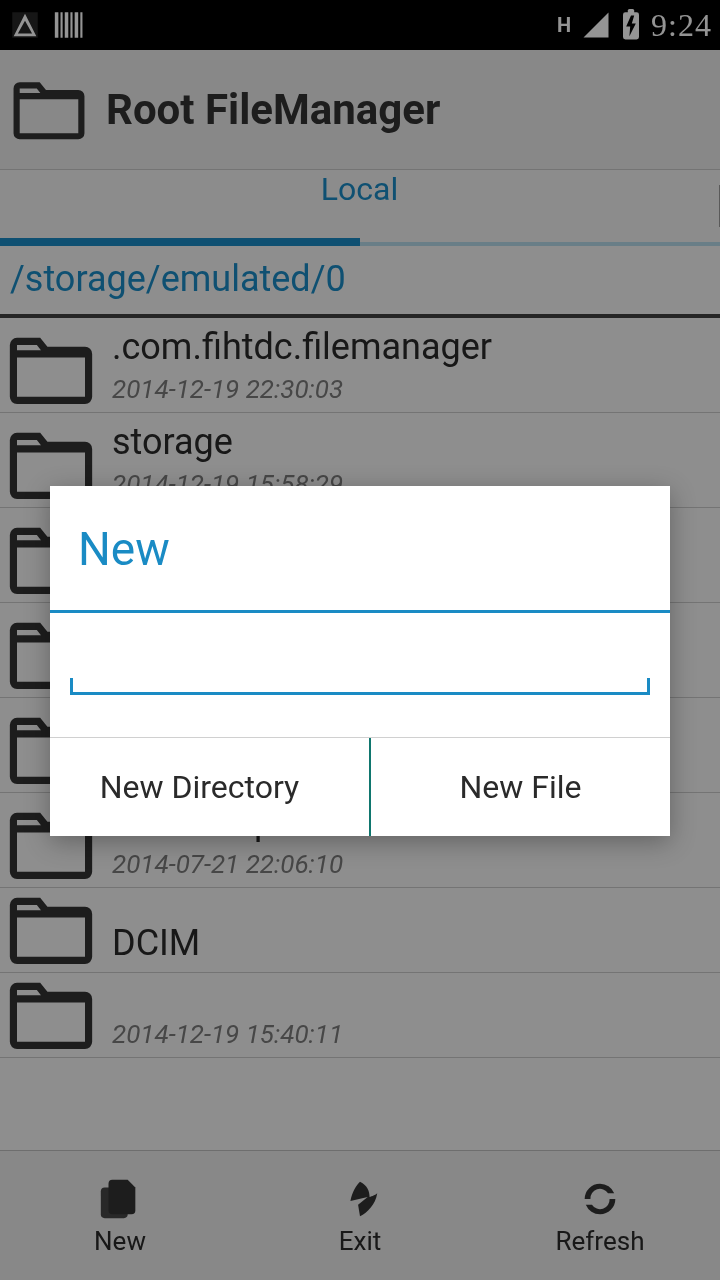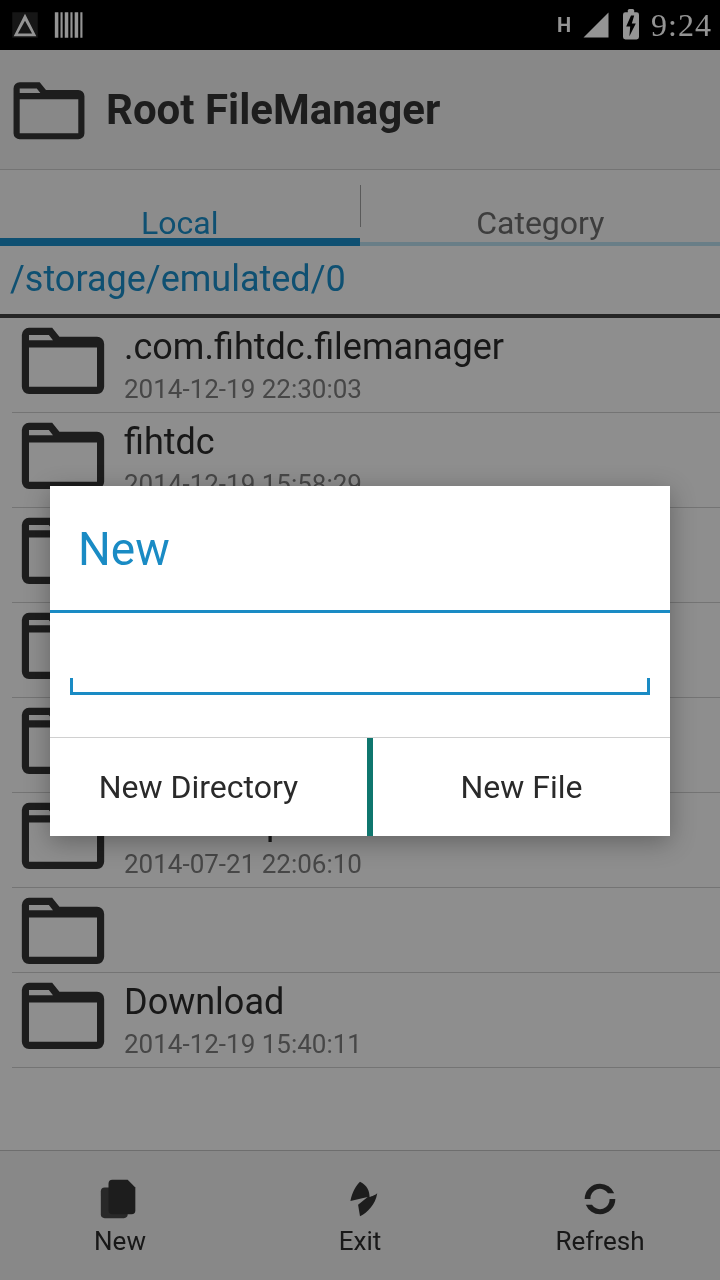--- a/index.html
+++ b/index.html
@@ -11,35 +11,35 @@
   .status-left, .status-right { display: flex; align-items: center; gap: 10px; }
   .status-time { font-size: 32px; letter-spacing: 1px; font-family: Liberation Serif, serif; }
   .ico { display: inline-flex; align-items: center; justify-content: center; }
 
   
   .titlebar { height: 120px; background: #eaeaea; display: flex; align-items: center; gap: 20px; padding: 0 12px; border-bottom: 1px solid #c8c8c8; }
   .titlebar .apptitle { font-size: 42px; font-weight: 700; color: #333; }
 
   
   .tabs { display: flex; height: 72px; background: #f1f1f1; position: relative; }
-  .tab { flex: 1; display: flex; align-items: flex-end; justify-content: center; font-size: 32px; color: #6a6a6a; cursor: pointer; }
+  .tab { flex: 1; display: flex; align-items: flex-start; justify-content: center; font-size: 32px; color: #6a6a6a; cursor: pointer; }
   .tab.active { color: #1a8bc4; }
   .tab-sep { width: 1px; height: 42px; background: #9c9c9c; align-self: center; }
   .tab-underline { height: 8px; width: 50%; background: #1a8bc4; position: absolute; left: 0; bottom: -4px; }
   .tab-underline-full { height: 4px; width: 100%; background: #b6d9e9; position: absolute; left: 0; bottom: -4px; }
 
   
   .path { padding: 12px 10px 14px 10px; font-size: 36px; color: #1a8bc4; border-bottom: 4px solid #404040; }
 
   
   .list { display: flex; flex-direction: column; }
-  .row { display: flex; align-items: flex-start; gap: 18px; padding: 8px 8px; border-bottom: 1px solid #c8c8c8; margin-left: 12px; }
+  .row { display: flex; align-items: flex-end; gap: 18px; padding: 8px 8px; border-bottom: 1px solid #c8c8c8; }
   .row .names { display: flex; flex-direction: column; gap: 6px; }
   .row .fname { font-size: 36px; color: #2a2a2a; }
-  .row .fmeta { font-size: 26px; color: #7a7a7a; }
+  .row .fmeta { font-size: 26px; color: #7a7a7a; font-style: italic; }
 
   
   .folder-ic { width: 86px; height: 68px; flex: 0 0 auto; }
 
   
   .bottombar { position: absolute; left: 0; right: 0; bottom: 0; height: 130px; background: #eaeaea; border-top: 1px solid #bdbdbd; display: flex; }
   .bbtn { flex: 1; display: flex; flex-direction: column; align-items: center; justify-content: center; gap: 4px; font-size: 26px; color: #2a2a2a; cursor: pointer; }
 
   
   .scrim { position: absolute; inset: 0; background: rgba(0,0,0,0.42); }
@@ -53,21 +53,21 @@
     content: ""; position: absolute; bottom: 0; width: 3px; height: 14px; background: #1a8bc4;
   }
   .dialog-input::before { left: 0; }
   .dialog-input::after  { right: 0; }
   .dialog-input input {
     width: 100%; height: 100%; border: none; outline: none; background: transparent;
     font-size: 32px; padding: 0 10px;
   }
   .dialog-actions { display: flex; border-top: 1px solid #d0d0d0; }
   .dialog-actions .dbtn { flex: 1; text-align: center; padding: 30px 0; font-size: 32px; color: #2a2a2a; cursor: pointer; }
-  .dialog-actions .dbtn + .dbtn { border-left: 6px solid #0f766e; margin-left: 20px; }
+  .dialog-actions .dbtn + .dbtn { border-left: 2px solid #0f766e; margin-left: 20px; }
 
   
   .list { height: 860px; overflow: hidden; }
 </style>
 </head>
 <body>
 
 <div class="screen">
 
   <div class="status-bar">
@@ -116,23 +116,20 @@
         </svg>
     </span>
     <span class="apptitle">Root FileManager</span>
   </div>
 
   <div class="tabs">
     <div class="tab active">
         <span>Local</span>
       </div>
     <div class="tab-sep"></div>
-    <div class="tab">
-        <span>Category</span>
-      </div>
     <div class="tab-underline-full"></div>
     <div class="tab-underline"></div>
   </div>
 
   <div style="height:4px"></div>
 
   <div class="path">/storage/emulated/0</div>
 
   <div class="list">
 
@@ -147,21 +144,21 @@
           <span class="fmeta">2014-12-19 22:30:03</span>
         </div>
       </div>
       <div class="row">
         <span class="ico">
           <svg class="folder-ic" viewBox="0 0 48 38">
             <path fill="none" stroke="#333" stroke-width="4" d="M3 10V5a2 2 0 012-2h12l4 5h22a2 2 0 012 2v24a2 2 0 01-2 2H5a2 2 0 01-2-2V10h42"></path>
           </svg>
         </span>
         <div class="names">
-          <span class="fname">fihtdc</span>
+          <span class="fname">storage</span>
           <span class="fmeta">2014-12-19 15:58:29</span>
         </div>
       </div>
       <div class="row">
         <span class="ico">
           <svg class="folder-ic" viewBox="0 0 48 38">
             <path fill="none" stroke="#333" stroke-width="4" d="M3 10V5a2 2 0 012-2h12l4 5h22a2 2 0 012 2v24a2 2 0 01-2 2H5a2 2 0 01-2-2V10h42"></path>
           </svg>
         </span>
         <div class="names">
@@ -202,30 +199,30 @@
           <span class="fmeta">2014-07-21 22:06:10</span>
         </div>
       </div>
       <div class="row">
         <span class="ico">
           <svg class="folder-ic" viewBox="0 0 48 38">
             <path fill="none" stroke="#333" stroke-width="4" d="M3 10V5a2 2 0 012-2h12l4 5h22a2 2 0 012 2v24a2 2 0 01-2 2H5a2 2 0 01-2-2V10h42"></path>
           </svg>
         </span>
         <div class="names">
-        </div>
-      </div>
-      <div class="row">
-        <span class="ico">
-          <svg class="folder-ic" viewBox="0 0 48 38">
-            <path fill="none" stroke="#333" stroke-width="4" d="M3 10V5a2 2 0 012-2h12l4 5h22a2 2 0 012 2v24a2 2 0 01-2 2H5a2 2 0 01-2-2V10h42"></path>
-          </svg>
-        </span>
-        <div class="names">
-          <span class="fname">Download</span>
+          <span class="fname">DCIM</span>
+        </div>
+      </div>
+      <div class="row">
+        <span class="ico">
+          <svg class="folder-ic" viewBox="0 0 48 38">
+            <path fill="none" stroke="#333" stroke-width="4" d="M3 10V5a2 2 0 012-2h12l4 5h22a2 2 0 012 2v24a2 2 0 01-2 2H5a2 2 0 01-2-2V10h42"></path>
+          </svg>
+        </span>
+        <div class="names">
           <span class="fmeta">2014-12-19 15:40:11</span>
         </div>
       </div>
     </div>
 
   <div class="bottombar">
     <div class="bbtn">
       <span class="ico">
         <svg width="46" height="46" viewBox="0 0 24 24">
             <path fill="#333" d="M8 2h8l4 4v12a2 2 0 01-2 2H8a2 2 0 01-2-2V4a2 2 0 012-2z"></path>

